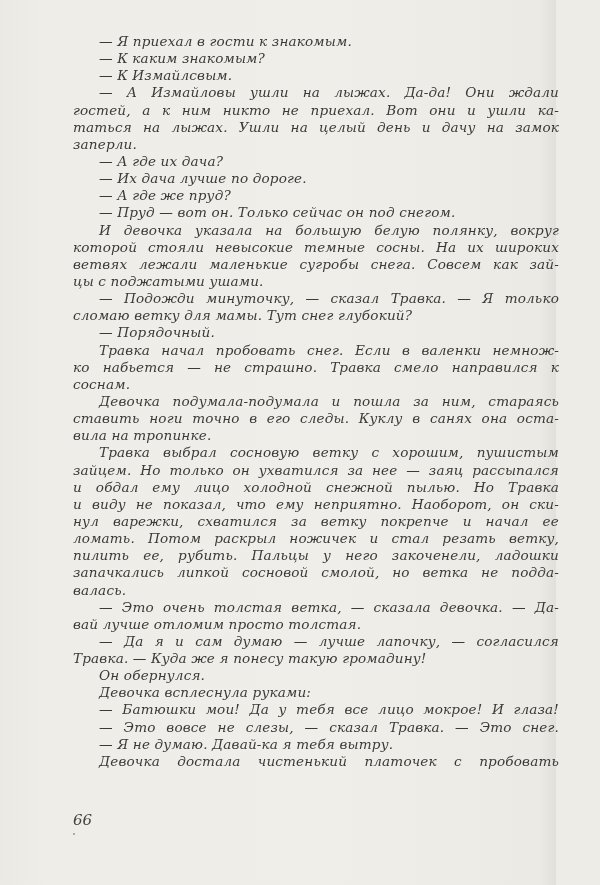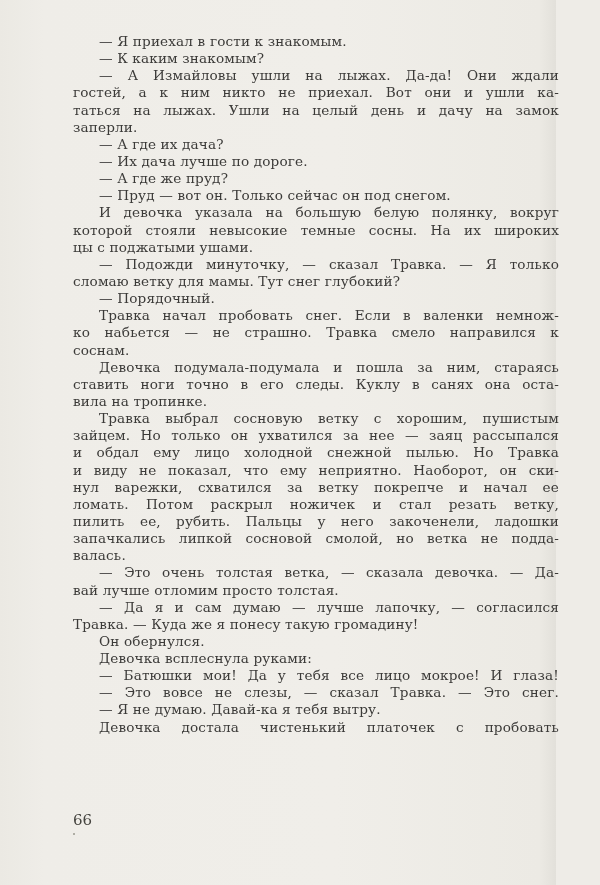--- a/index.html
+++ b/index.html
@@ -4,20 +4,21 @@
   <style>
     html, body { margin: 0; padding: 0; }
     body {
       width: 600px; height: 885px; overflow: hidden;
       background: #eeece7;
       position: relative;
     }
     .page {
       position: absolute; left: 0; top: 0; width: 556px; height: 885px;
       background: linear-gradient(90deg, #ebe9e3 0%, #efede8 8%, #f0eee9 60%, #eceae4 97%, #e2e0da 100%);
+      font-style: italic;
     }
     .text {
       position: absolute;
       left: 73px; top: 33px; width: 486px;
       font-family: "DejaVu Serif", "Liberation Serif", serif;
       font-size: 13.6px;
       line-height: 17.15px;
       color: #3b3a38;
       letter-spacing: 0.15px;
     }
@@ -40,30 +41,32 @@
       background: #9a988f; border-radius: 1px;
     }
   </style>
 </head>
 <body>
 
 <div class="page">
   <div class="text" id="text-body">
       <span class="line indent last">— Я приехал в гости к знакомым.</span>
       <span class="line indent last">— К каким знакомым?</span>
+      <span class="line indent last">— К Измайлсвым.</span>
       <span class="line indent">— А Измайловы ушли на лыжах. Да-да! Они ждали</span>
       <span class="line">гостей, а к ним никто не приехал. Вот они и ушли ка-</span>
       <span class="line">таться на лыжах. Ушли на целый день и дачу на замок</span>
       <span class="line last">заперли.</span>
       <span class="line indent last">— А где их дача?</span>
       <span class="line indent last">— Их дача лучше по дороге.</span>
       <span class="line indent last">— А где же пруд?</span>
       <span class="line indent last">— Пруд — вот он. Только сейчас он под снегом.</span>
       <span class="line indent">И девочка указала на большую белую полянку, вокруг</span>
       <span class="line">которой стояли невысокие темные сосны. На их широких</span>
+      <span class="line">ветвях лежали маленькие сугробы снега. Совсем как зай-</span>
       <span class="line last">цы с поджатыми ушами.</span>
       <span class="line indent">— Подожди минуточку, — сказал Травка. — Я только</span>
       <span class="line last">сломаю ветку для мамы. Тут снег глубокий?</span>
       <span class="line indent last">— Порядочный.</span>
       <span class="line indent">Травка начал пробовать снег. Если в валенки немнож-</span>
       <span class="line">ко набьется — не страшно. Травка смело направился к</span>
       <span class="line last">соснам.</span>
       <span class="line indent">Девочка подумала-подумала и пошла за ним, стараясь</span>
       <span class="line">ставить ноги точно в его следы. Куклу в санях она оста-</span>
       <span class="line last">вила на тропинке.</span>

